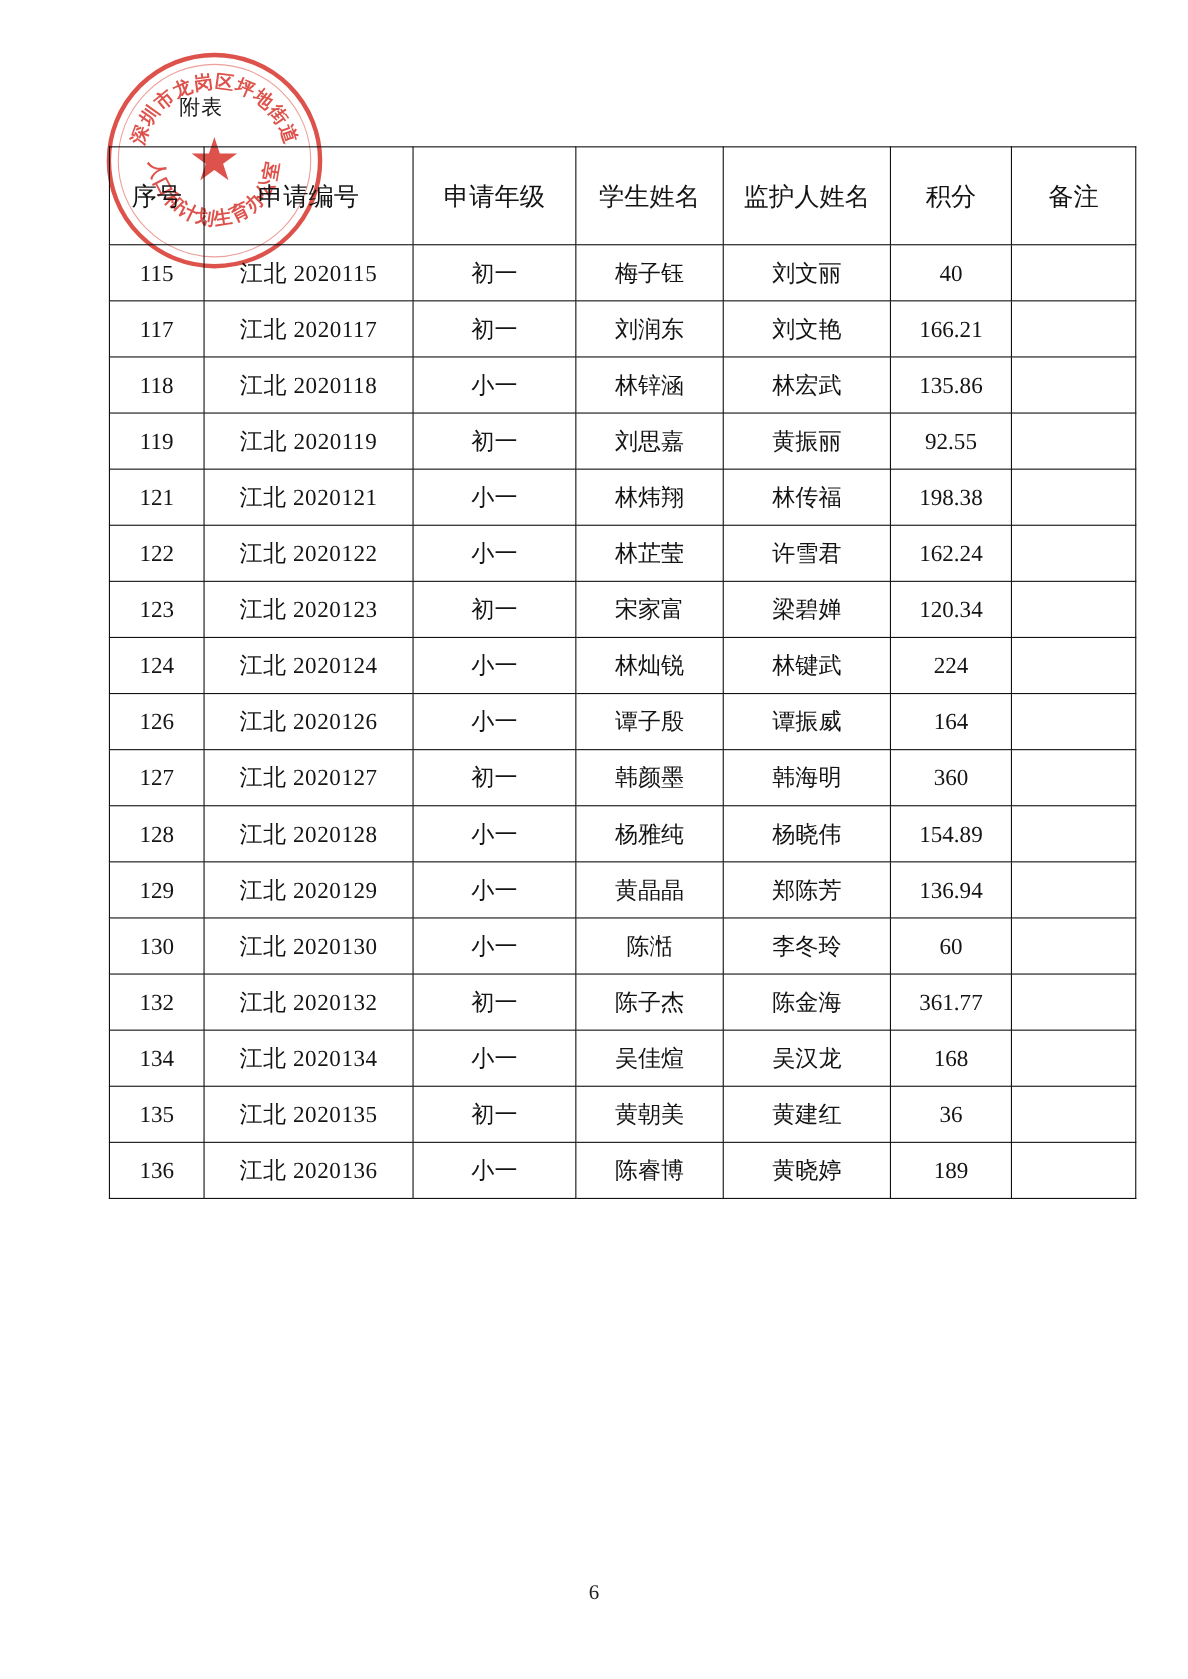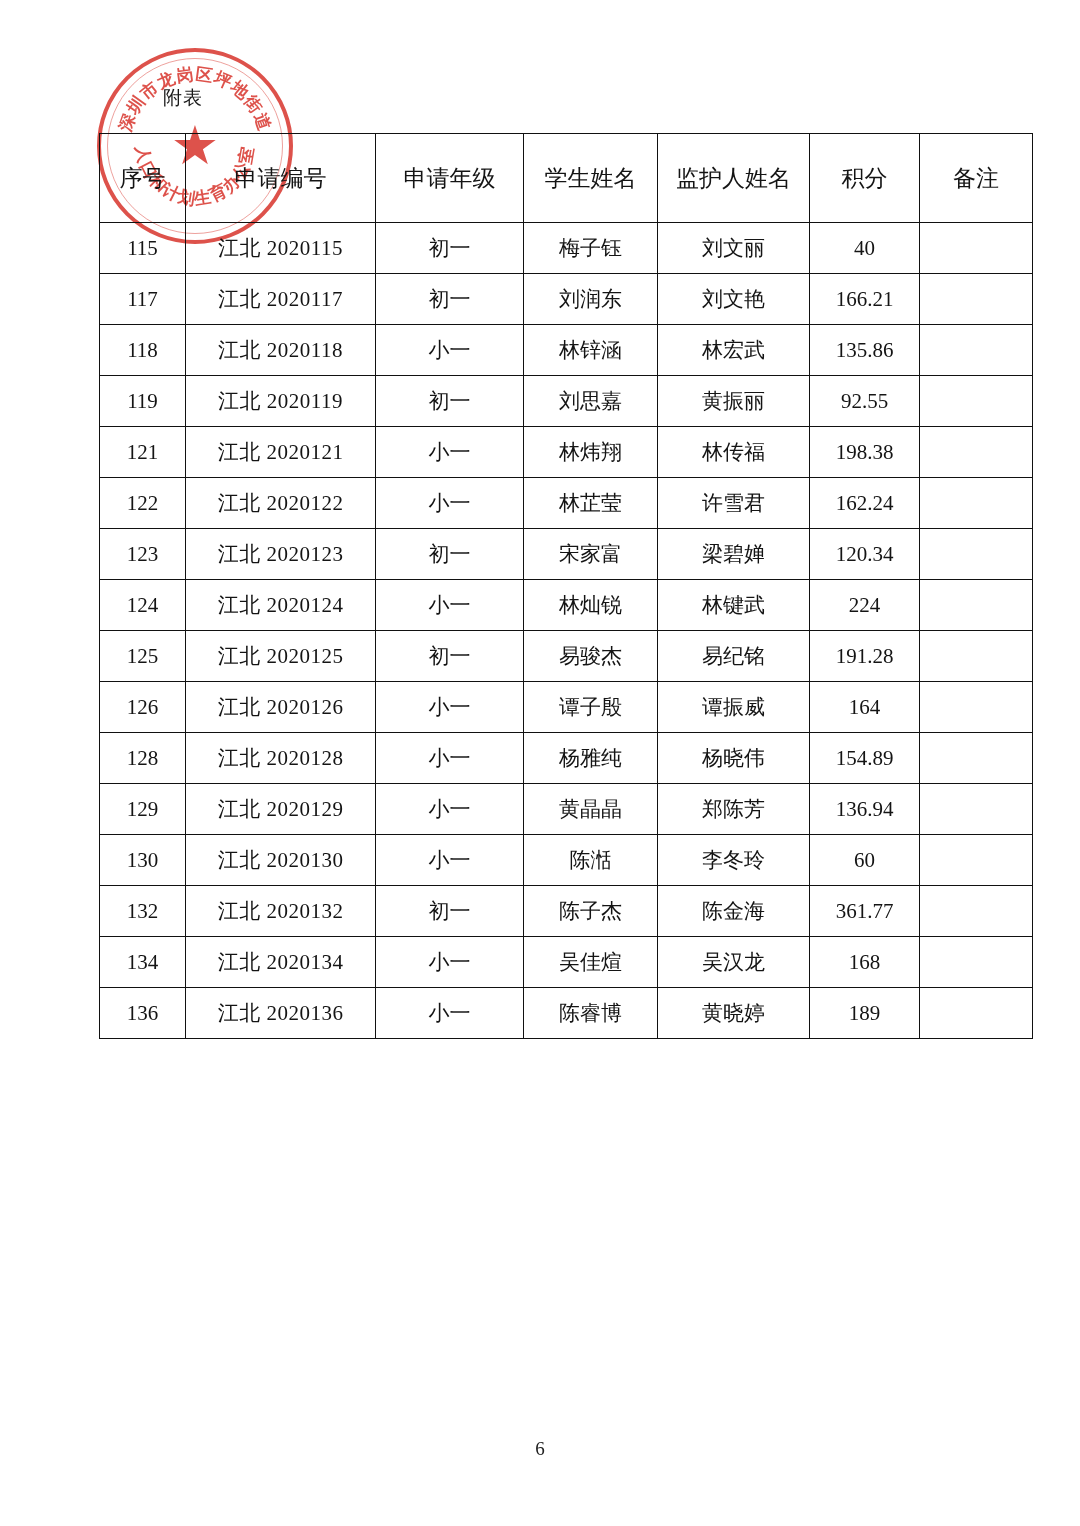--- a/index.html
+++ b/index.html
@@ -238,38 +238,38 @@
           <tr>
             <td>124</td>
             <td class="num-cell">江北 2020124</td>
             <td>小一</td>
             <td>林灿锐</td>
             <td>林键武</td>
             <td>224</td>
             <td></td>
           </tr>
           <tr>
-            <td>125</td>
-            <td class="num-cell">江北 2020125</td>
-            <td>初一</td>
-            <td>易骏杰</td>
-            <td>易纪铭</td>
-            <td>191.28</td>
-            <td></td>
-          </tr>
-          <tr>
             <td>126</td>
             <td class="num-cell">江北 2020126</td>
             <td>小一</td>
             <td>谭子殷</td>
             <td>谭振威</td>
             <td>164</td>
             <td></td>
           </tr>
           <tr>
+            <td>127</td>
+            <td class="num-cell">江北 2020127</td>
+            <td>初一</td>
+            <td>韩颜墨</td>
+            <td>韩海明</td>
+            <td>360</td>
+            <td></td>
+          </tr>
+          <tr>
             <td>128</td>
             <td class="num-cell">江北 2020128</td>
             <td>小一</td>
             <td>杨雅纯</td>
             <td>杨晓伟</td>
             <td>154.89</td>
             <td></td>
           </tr>
           <tr>
             <td>129</td>
@@ -301,20 +301,29 @@
           <tr>
             <td>134</td>
             <td class="num-cell">江北 2020134</td>
             <td>小一</td>
             <td>吴佳煊</td>
             <td>吴汉龙</td>
             <td>168</td>
             <td></td>
           </tr>
           <tr>
+            <td>135</td>
+            <td class="num-cell">江北 2020135</td>
+            <td>初一</td>
+            <td>黄朝美</td>
+            <td>黄建红</td>
+            <td>36</td>
+            <td></td>
+          </tr>
+          <tr>
             <td>136</td>
             <td class="num-cell">江北 2020136</td>
             <td>小一</td>
             <td>陈睿博</td>
             <td>黄晓婷</td>
             <td>189</td>
             <td></td>
           </tr>
         </tbody>
     </table>

